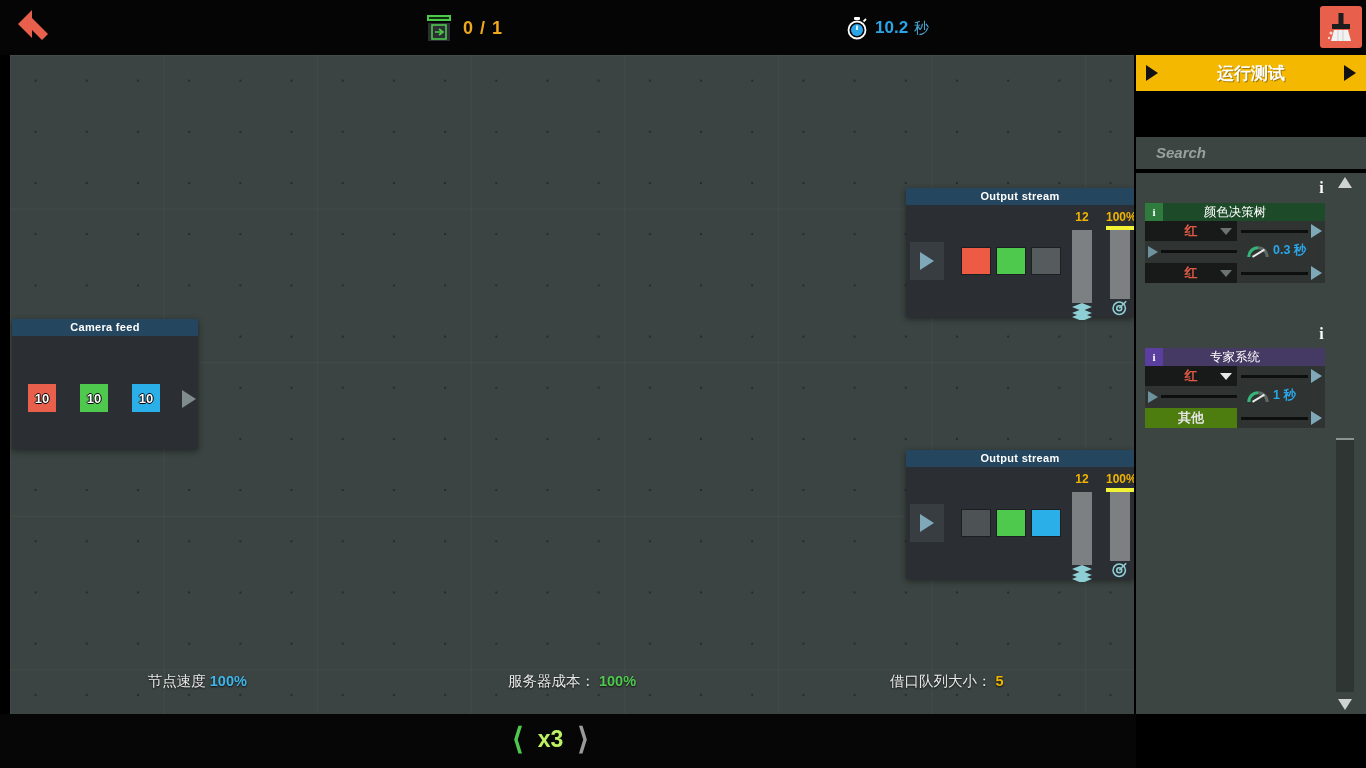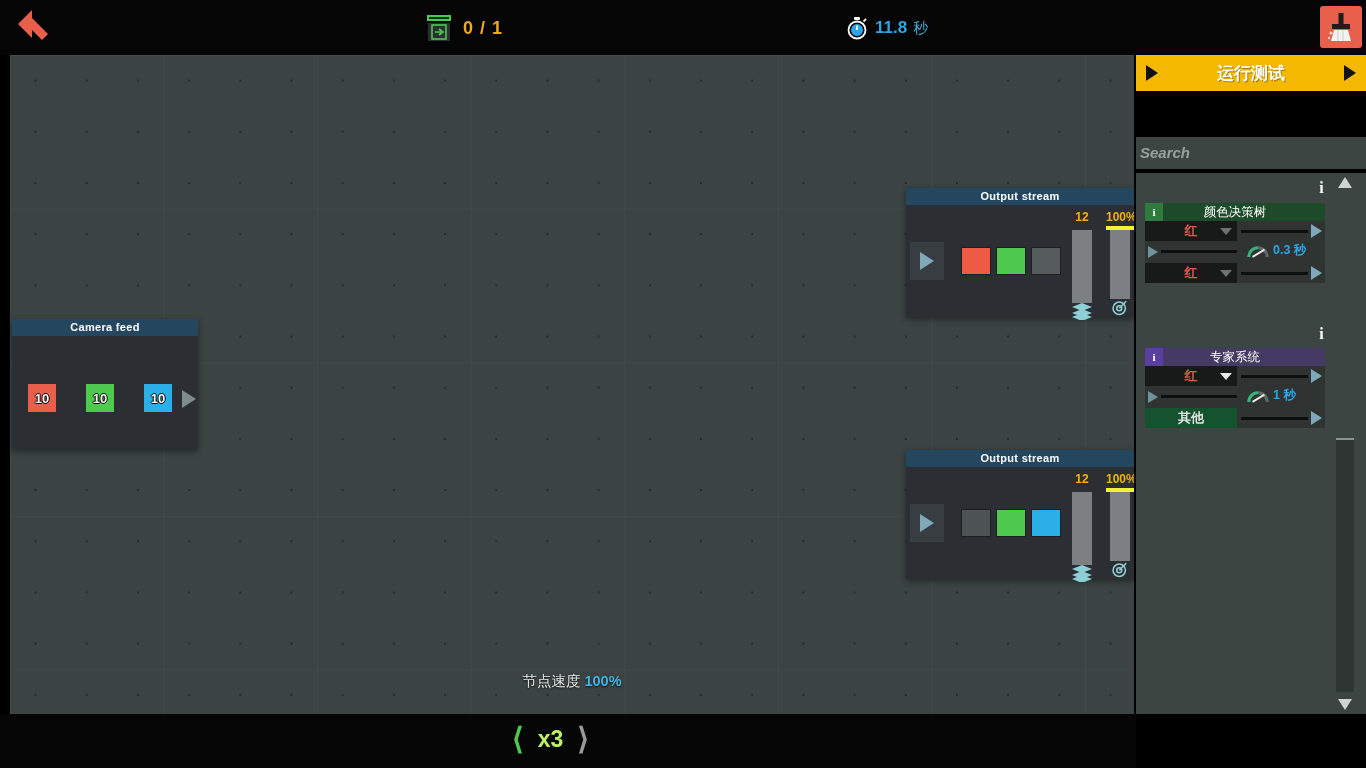--- a/index.html
+++ b/index.html
@@ -96,21 +96,21 @@
   }
   #run-test .rt-label {
     flex:1; text-align:center; color:#fff; font-size:17px; font-weight:bold;
     text-shadow:1px 1px 0 rgba(0,0,0,.35);
   }
   .rt-arrow { width:0;height:0;border-left:12px solid #111;
               border-top:8px solid transparent;border-bottom:8px solid transparent; }
   #search-box {
     position:absolute; left:0; top:82px; width:230px; height:32px;
     background:#3d4543; color:#9aa09e; font-style:italic; font-weight:bold;
-    font-size:15px; line-height:32px; padding-left:4px;
+    font-size:15px; line-height:32px; padding-left:20px;
   }
   #lib-area { position:absolute; left:0; top:118px; width:230px; height:541px; background:#3d4543; }
   #lib-list { position:absolute; left:0; top:0; width:198px; height:541px; overflow:hidden; }
 
   .info-i {
     position:absolute; right:8px; width:9px; height:22px; color:#fff;
     font-size:16px; font-weight:bold; text-align:center; line-height:22px;
     font-family:"Liberation Serif", serif;
   }
   .node-card { position:absolute; left:9px; width:180px; background:#2a2e2c; }
@@ -181,42 +181,42 @@
     <div id="timer-group">
       <div id="timer-icon">
         <svg width="24" height="24" viewBox="0 0 24 24">
           <rect x="9" y="1" width="6" height="3" rx="1" fill="#fff"></rect>
           <circle cx="12" cy="14" r="8.5" fill="none" stroke="#fff" stroke-width="1.8"></circle>
           <circle cx="12" cy="14" r="6" fill="#2aa6e8"></circle>
           <path d="M12 14 L12 9.5" stroke="#fff" stroke-width="1.6"></path>
           <path d="M18.5 5.5 l2.5 -2.5" stroke="#fff" stroke-width="1.8"></path>
         </svg>
       </div>
-      <div id="timer-value">11.8</div>
+      <div id="timer-value">10.2</div>
       <div id="timer-unit">秒</div>
     </div>
 
     <div id="clean-button">
       <svg width="42" height="42" viewBox="0 0 42 42">
         <rect x="18.5" y="7" width="5" height="13" fill="#1d1d1d"></rect>
         <rect x="12" y="18" width="18" height="5" fill="#1d1d1d"></rect>
         <path d="M14 24 h14 l3 11 h-20 z" fill="#f2f2f2"></path>
         <path d="M18 24 v11 M23 24 v11" stroke="#cfcfcf" stroke-width="1"></path>
         <circle cx="11" cy="27" r="1.6" fill="#f7d2cb"></circle>
         <circle cx="9" cy="32" r="1.2" fill="#f7d2cb"></circle>
       </svg>
     </div>
   </div>
 
   <div id="canvas">
 
     <div class="panel" style="left:2px; top:264px; width:186px; height:130px;">
       <div class="panel-head">Camera feed</div>
       <div class="panel-body" style="height:113px;">
-        <div style="position:absolute; left:16px; top:48px; display:flex; gap:30px;">
+        <div style="position:absolute; left:16px; top:48px; display:flex; gap:24px;">
           <div class="chip-num" style="background:#e8604c;">10</div>
           <div class="chip-num" style="background:#4ec94e;">10</div>
           <div class="chip-num" style="background:#2aafe8;">10</div>
         </div>
         <div style="position:absolute; left:160px; top:44px; width:34px; height:38px; display:flex; align-items:center; justify-content:center;">
           <div class="play-tri" style="border-left-color:#7f8b8d;"></div>
         </div>
       </div>
     </div>
 
@@ -292,20 +292,26 @@
           </div>
         </div>
       </div>
     </div>
   </div>
 
   <div id="stats">
     <div class="stat">
       <span>节点速度 </span><b style="color:#3fb6ea">100%</b>
     </div>
+    <div class="stat">
+      <span>服务器成本： </span><b style="color:#4ec94e">100%</b>
+    </div>
+    <div class="stat">
+      <span>借口队列大小： </span><b style="color:#f0b400">5</b>
+    </div>
   </div>
 
   <div id="bottombar">
     <div id="speed-ctl">
       <div class="chev" style="color:#4ec94e;">⟨</div>
       <div id="speed-value">x3</div>
       <div class="chev" style="color:#9a9a9a;">⟩</div>
     </div>
 
   </div>
@@ -388,21 +394,21 @@
             <div class="speedwrap">
               <svg class="gauge" viewBox="0 0 24 17">
                 <path d="M2 15 A10 10 0 0 1 12 5" fill="none" stroke="#35b57a" stroke-width="3.4"></path>
                 <path d="M12 5 A10 10 0 0 1 22 15" fill="none" stroke="#5d6a66" stroke-width="3.4"></path>
                 <path d="M6 15 L19 7" stroke="#e8e8e8" stroke-width="2.2"></path>
               </svg>
               <span class="speedtxt">1 秒</span>
             </div>
           </div>
           <div class="row">
-            <div class="dd" style="background:#14532d;font-family:Liberation Mono, monospace;">
+            <div class="dd" style="background:#4d7c0f;font-family:Liberation Mono, monospace;">
               <span style="color:#e4e4e4;">其他</span>
             </div>
             <div class="slot">
               <div class="line"></div>
                 <div class="out"></div>
             </div>
           </div>
         </div>
       </div>
 

